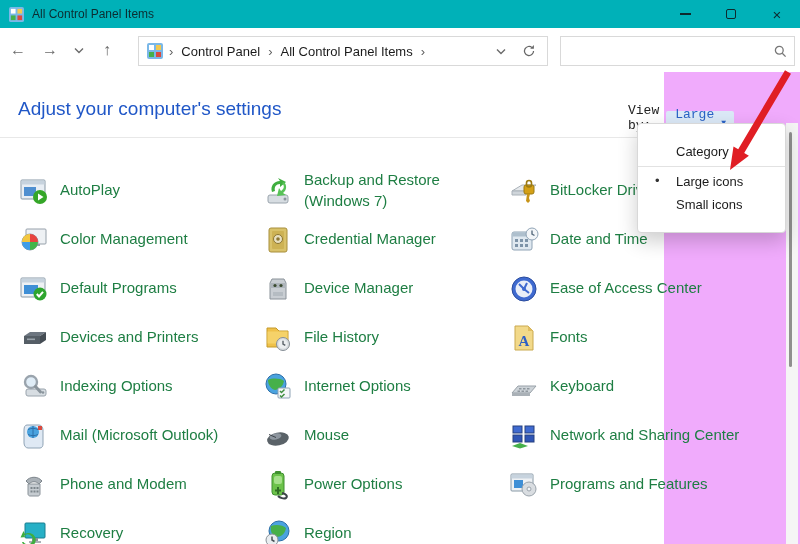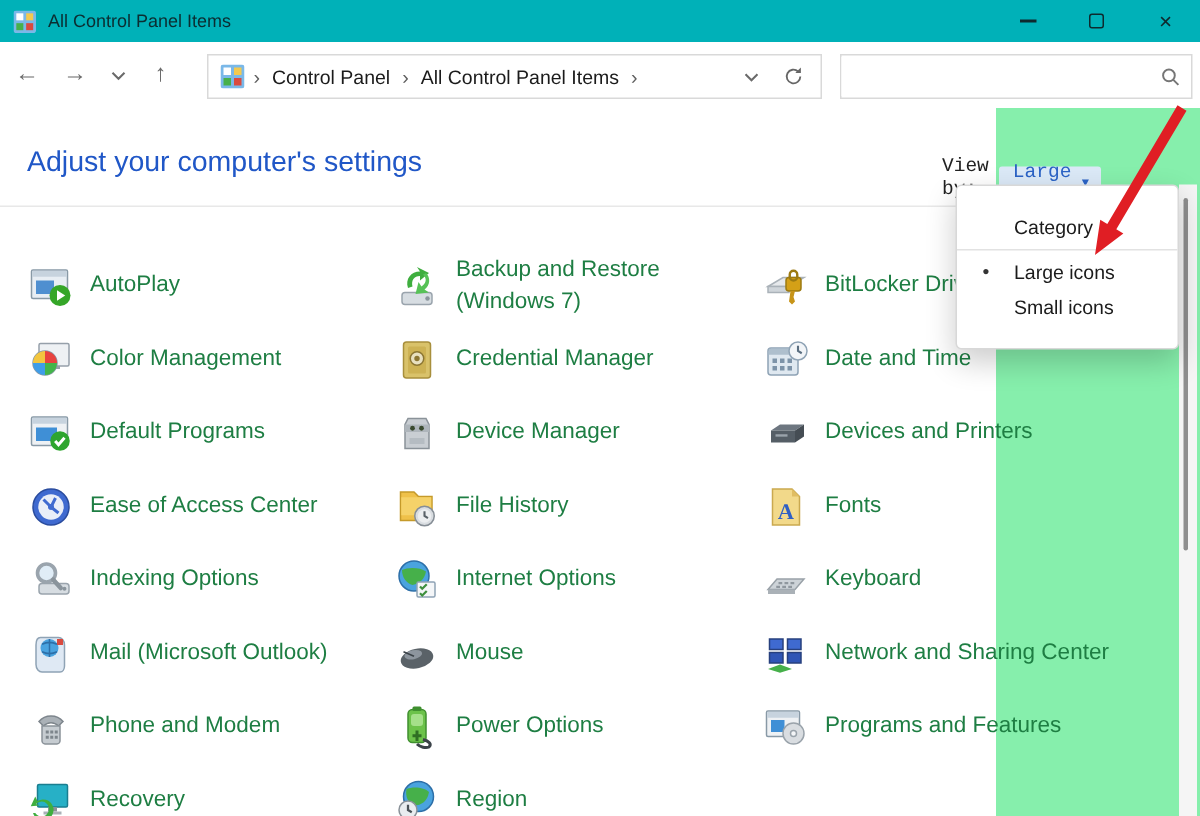--- a/index.html
+++ b/index.html
@@ -1,17 +1,17 @@
 <!DOCTYPE html>
 <html><head>
 <meta charset="utf-8">
 <style>
   * { margin:0; padding:0; box-sizing:border-box; }
   body { font-family:"Liberation Sans","DejaVu Sans",sans-serif; background:#fff; }
-  .window { position:relative; width:800px; height:544px; overflow:hidden; background:#86efac; }
+  .window { position:relative; width:800px; height:544px; overflow:hidden; background:#f0abfc; }
 
   
   .titlebar { position:absolute; left:0; top:0; width:800px; height:28px;
     background:#00b1b8; display:flex; align-items:center; }
   .titlebar-icon { width:15px; height:15px; margin-left:9px; display:inline-flex; }
   .titlebar-icon svg { width:15px; height:15px; }
   .titlebar-title { margin-left:8px; font-size:12px; color:#0b2d31; }
   .win-controls { margin-left:auto; display:flex; height:28px; }
   .win-btn { width:46px; height:28px; display:flex; align-items:center; justify-content:center;
     color:#0e2a2e; cursor:default; }
@@ -278,38 +278,38 @@
               <circle cx="13" cy="12.5" r="1.6" fill="#3a4a2f"></circle>
               <circle cx="19" cy="12.5" r="1.6" fill="#3a4a2f"></circle>
               <rect x="11" y="19" width="10" height="4" fill="#b5bcc2"></rect>
             </svg>
           </span>
           <span class="item-label">Device Manager</span>
         </div>
         <div class="item">
           <span class="item-icon">
             <svg viewBox="0 0 32 32">
+              <circle cx="16" cy="16" r="12" fill="#3f6ad0" stroke="#2a4c9e"></circle>
+              <circle cx="16" cy="16" r="8.5" fill="#e9eef8"></circle>
+              <circle cx="16" cy="16" r="2" fill="#3f6ad0"></circle>
+              <path d="M16 16L11 11M16 16l3-6M16 16l5 4" stroke="#3f6ad0" stroke-width="2" fill="none"></path>
+            </svg>
+          </span>
+          <span class="item-label">Ease of Access Center</span>
+        </div>
+        <div class="item">
+          <span class="item-icon">
+            <svg viewBox="0 0 32 32">
               <path d="M6 14l6-4h16l-6 4z" fill="#6d7680"></path>
               <path d="M6 14h16v8H6z" fill="#555e66"></path>
               <path d="M22 14l6-4v8l-6 4z" fill="#454d54"></path>
               <rect x="9" y="16.5" width="8" height="1.6" fill="#9aa3ab"></rect>
             </svg>
           </span>
           <span class="item-label">Devices and Printers</span>
-        </div>
-        <div class="item">
-          <span class="item-icon">
-            <svg viewBox="0 0 32 32">
-              <circle cx="16" cy="16" r="12" fill="#3f6ad0" stroke="#2a4c9e"></circle>
-              <circle cx="16" cy="16" r="8.5" fill="#e9eef8"></circle>
-              <circle cx="16" cy="16" r="2" fill="#3f6ad0"></circle>
-              <path d="M16 16L11 11M16 16l3-6M16 16l5 4" stroke="#3f6ad0" stroke-width="2" fill="none"></path>
-            </svg>
-          </span>
-          <span class="item-label">Ease of Access Center</span>
         </div>
         <div class="item">
           <span class="item-icon">
             <svg viewBox="0 0 32 32">
               <path d="M5 6h9l3 3h9v16H5z" fill="#efc14a" stroke="#c59a2a"></path>
               <path d="M5.5 9.5h20v12h-20z" fill="#f5d269"></path>
               <circle cx="21" cy="22" r="6.5" fill="#d9dde1" stroke="#868e96"></circle>
               <circle cx="21" cy="22" r="4.5" fill="#eceef0"></circle>
               <path d="M21 18.8V22l2.3 1.4" fill="none" stroke="#5a6268" stroke-width="1.4"></path>
             </svg>

